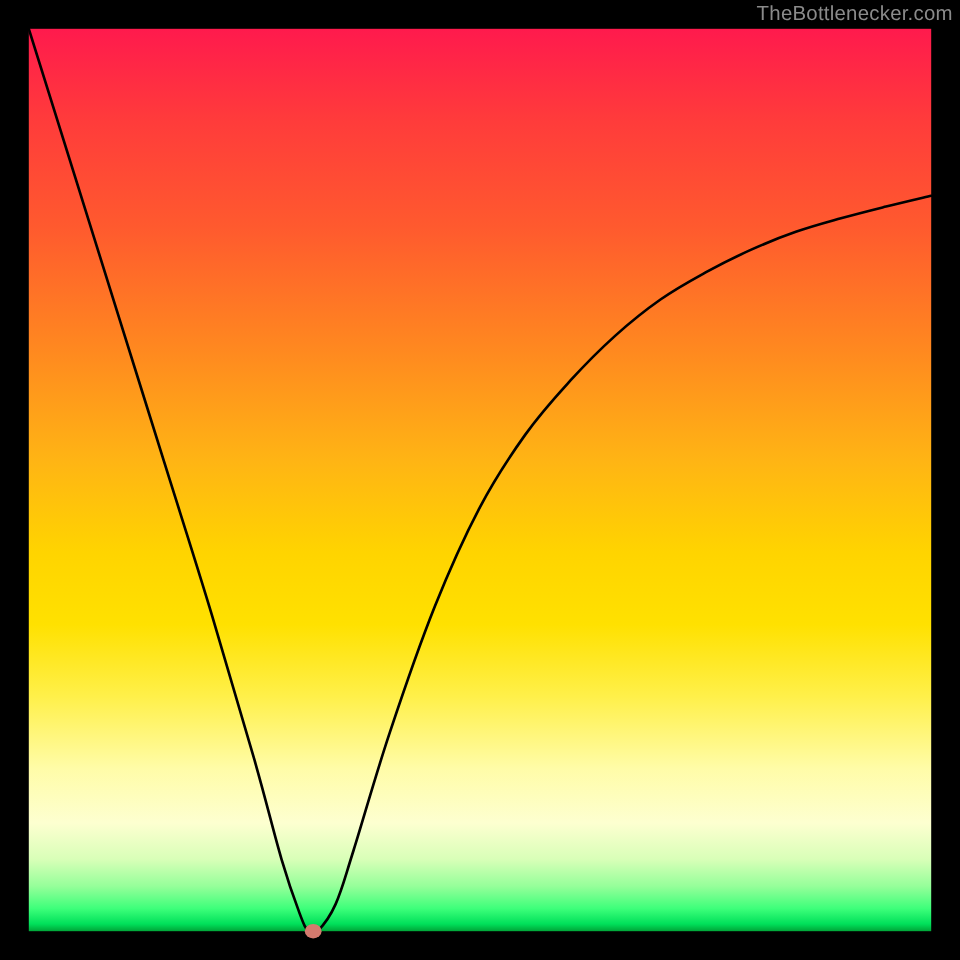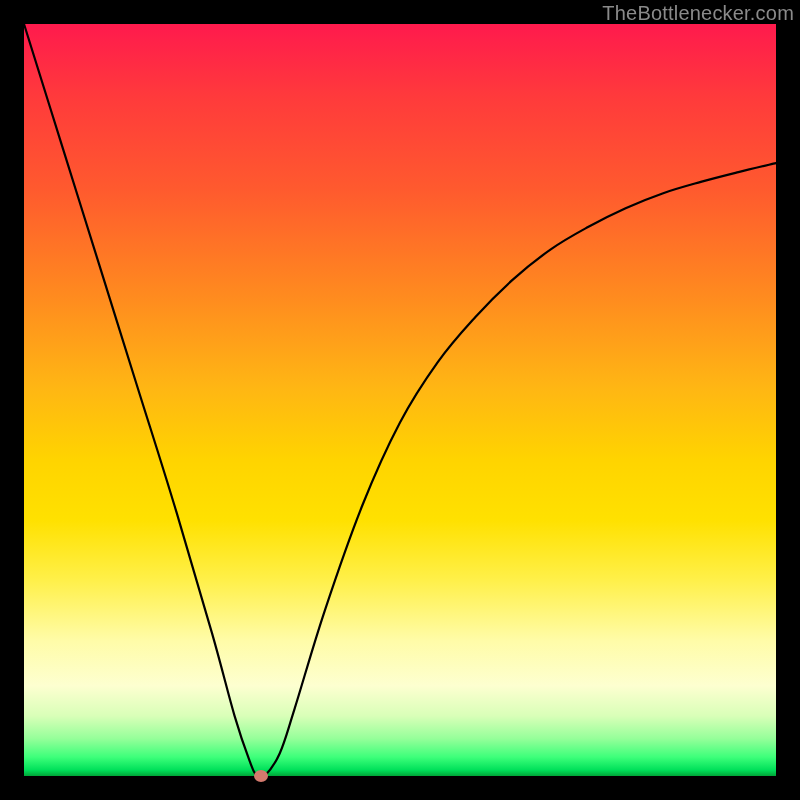--- a/index.html
+++ b/index.html
@@ -36,21 +36,21 @@
       #00e05a 99.2%,
       #00a538 100%
     );
   }
 
   .watermark {
     position: absolute;
     top: 2px;
     right: 6px;
     color: #8a8a8a;
-    font-size: 20px;
+    font-size: 17px;
     letter-spacing: 0.2px;
     user-select: none;
   }
 
   svg.curve {
     position: absolute;
     top: 0; left: 0;
     width: 752px; height: 752px;
     overflow: visible;
   }

